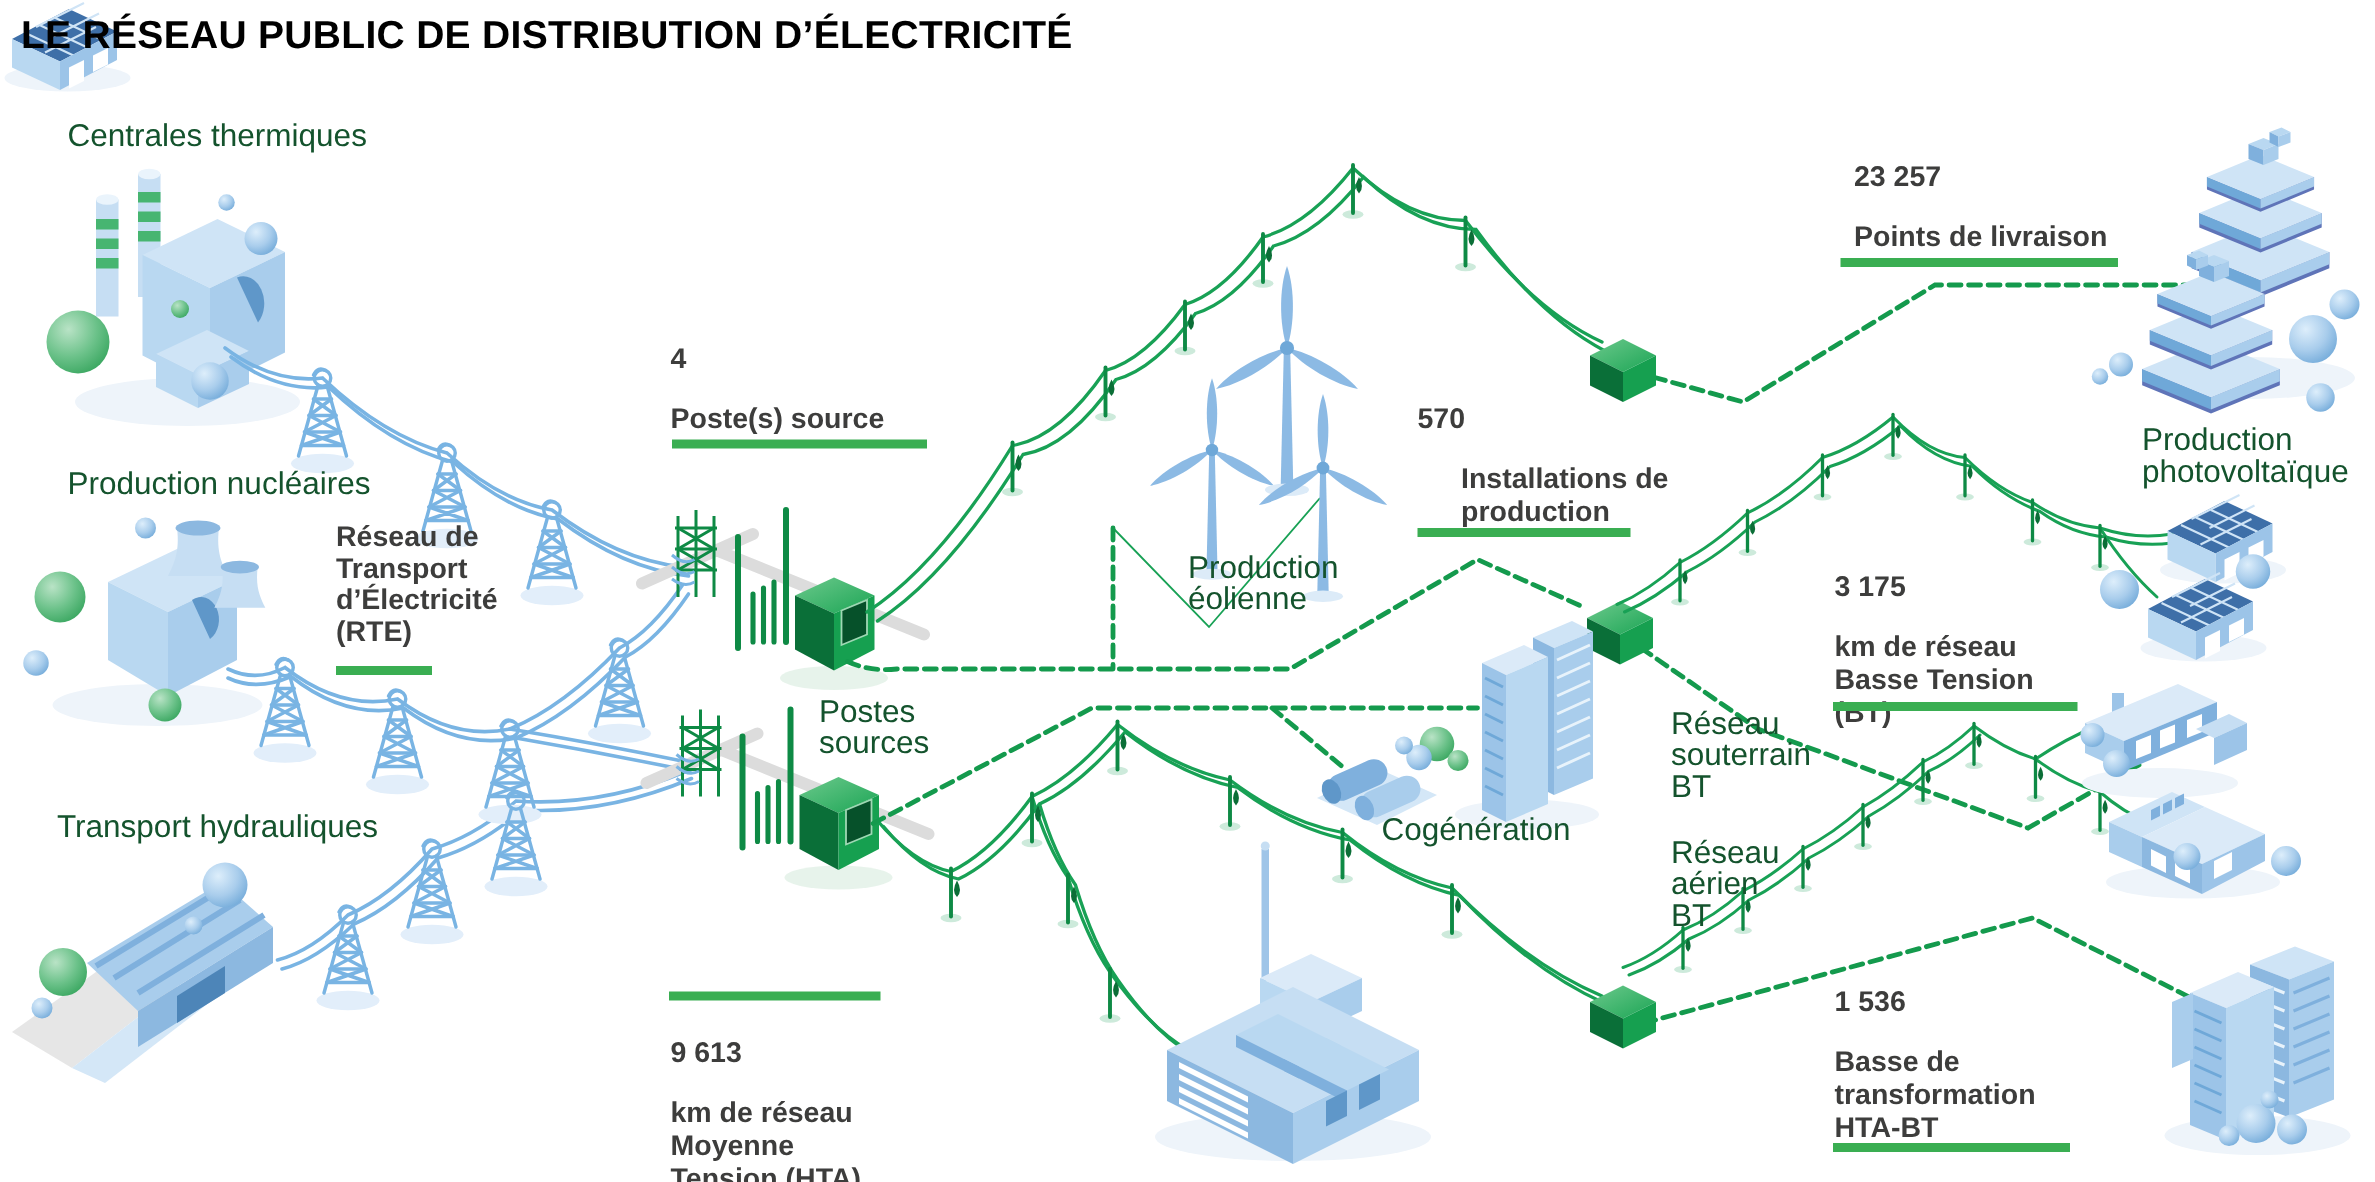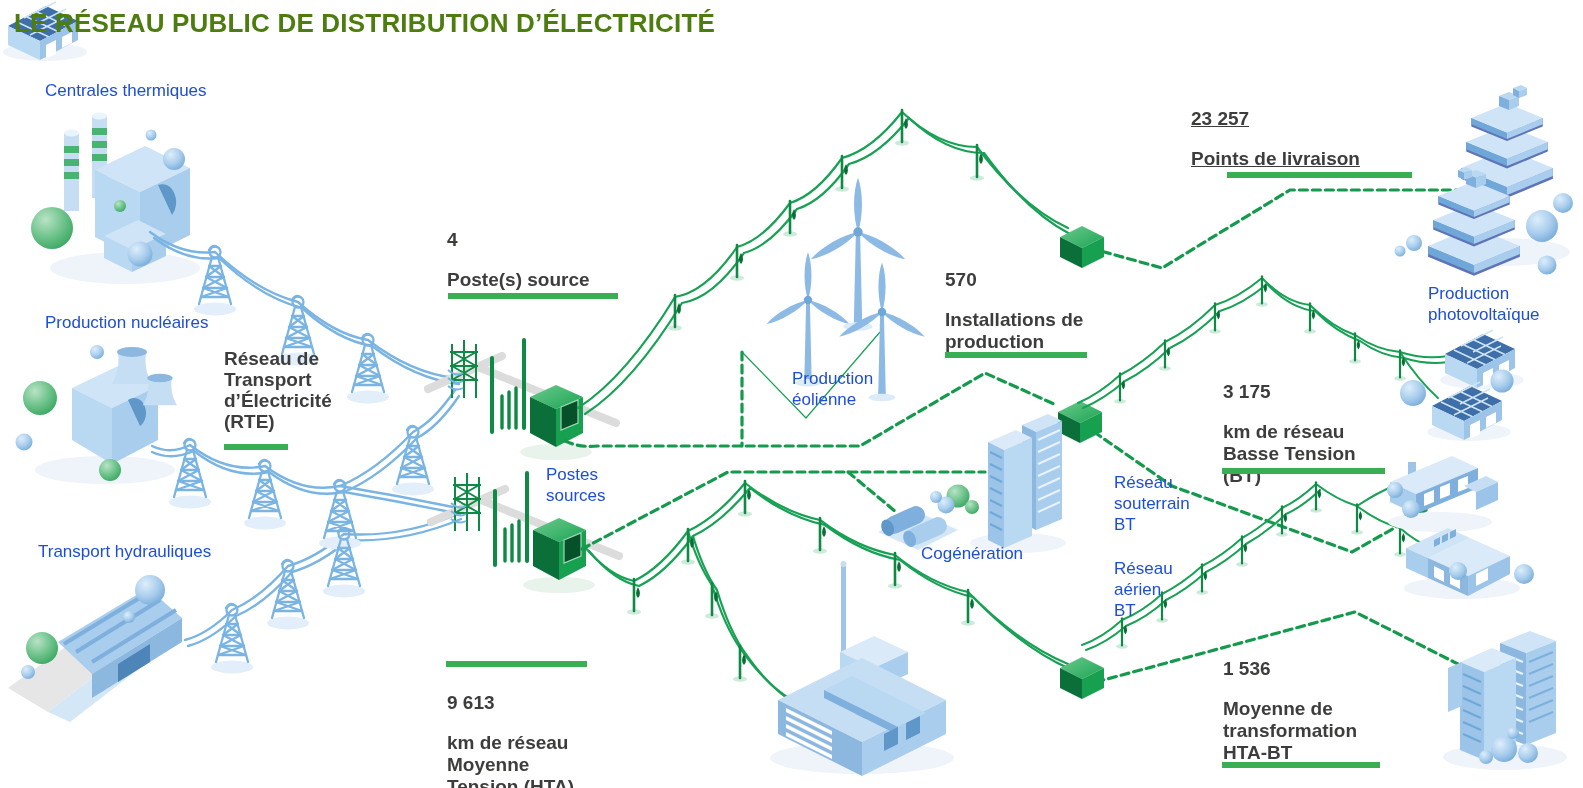--- a/index.html
+++ b/index.html
@@ -1,21 +1,21 @@
 <!DOCTYPE html>
 <html><head>
 <meta charset="utf-8">
 <style>
   html,body{margin:0;padding:0;background:#fff;}
   #canvas{position:relative;width:1583px;height:788px;background:#fff;overflow:hidden;
           font-family:"Liberation Sans","DejaVu Sans",sans-serif;color:#3d3d3c;}
   #art{position:absolute;left:0;top:0;}
   .txt{position:absolute;white-space:pre-line;}
-  .title{font-size:26px;font-weight:bold;color:#4d7c0f;letter-spacing:.2px;}
-  .lbl{font-size:17px;line-height:21px;color:#1d4ed8;}
+  .title{font-size:26px;font-weight:bold;color:#000000;letter-spacing:.2px;}
+  .lbl{font-size:21px;line-height:21px;color:#14532d;}
   .stat-value,.stat-label,.boldlbl{font-size:19px;font-weight:bold;line-height:22px;color:#3d3d3c;}
   .bar{position:absolute;height:6px;background:#3aae52;}
 </style>
 </head>
 <body>
 
 <div id="canvas">
 
 <svg id="art" width="1583" height="788" viewBox="0 0 1583 788">
   <defs>
@@ -455,30 +455,30 @@
     <div class="stat-value">4</div>
     <div class="stat-label" style="white-space:pre-line;">Poste(s) source</div>
   </div>
   <div class="bar" style="left:448px;top:293px;width:170px;"></div>
 
   <div class="txt lbl" style="left:546px;top:464px;">Postes
 sources</div>
 
   <div class="txt" style="left:945px;top:251px;">
     <div class="stat-value">570</div>
-    <div class="stat-label" style="white-space:pre-line;">Installations de
+    <div class="stat-label" style="white-space:pre-line;margin-left:29px;">Installations de
 production</div>
   </div>
   <div class="bar" style="left:945px;top:352px;width:142px;"></div>
 
   <div class="txt lbl" style="left:792px;top:368px;">Production
 éolienne</div>
   <div class="txt lbl" style="left:921px;top:543px;">Cogénération</div>
 
-  <div class="txt" style="left:1191px;top:90px;text-decoration:underline;">
+  <div class="txt" style="left:1236px;top:90px;">
     <div class="stat-value">23 257</div>
     <div class="stat-label">Points de livraison</div>
   </div>
   <div class="bar" style="left:1227px;top:172px;width:185px;"></div>
 
   <div class="txt lbl" style="left:1428px;top:283px;">Production
 photovoltaïque</div>
 
   <div class="txt" style="left:1223px;top:363px;">
     <div class="stat-value">3 175</div>
@@ -490,21 +490,21 @@
 
   <div class="txt lbl" style="left:1114px;top:472px;">Réseau
 souterrain
 BT</div>
   <div class="txt lbl" style="left:1114px;top:558px;">Réseau
 aérien
 BT</div>
 
   <div class="txt" style="left:1223px;top:640px;">
     <div class="stat-value">1 536</div>
-    <div class="stat-label" style="white-space:pre-line;">Moyenne de
+    <div class="stat-label" style="white-space:pre-line;">Basse de
 transformation
 HTA-BT</div>
   </div>
   <div class="bar" style="left:1222px;top:762px;width:158px;"></div>
 
   <div class="bar" style="left:446px;top:661px;width:141px;"></div>
   <div class="txt" style="left:447px;top:674px;">
     <div class="stat-value">9 613</div>
     <div class="stat-label" style="white-space:pre-line;">km de réseau
 Moyenne

